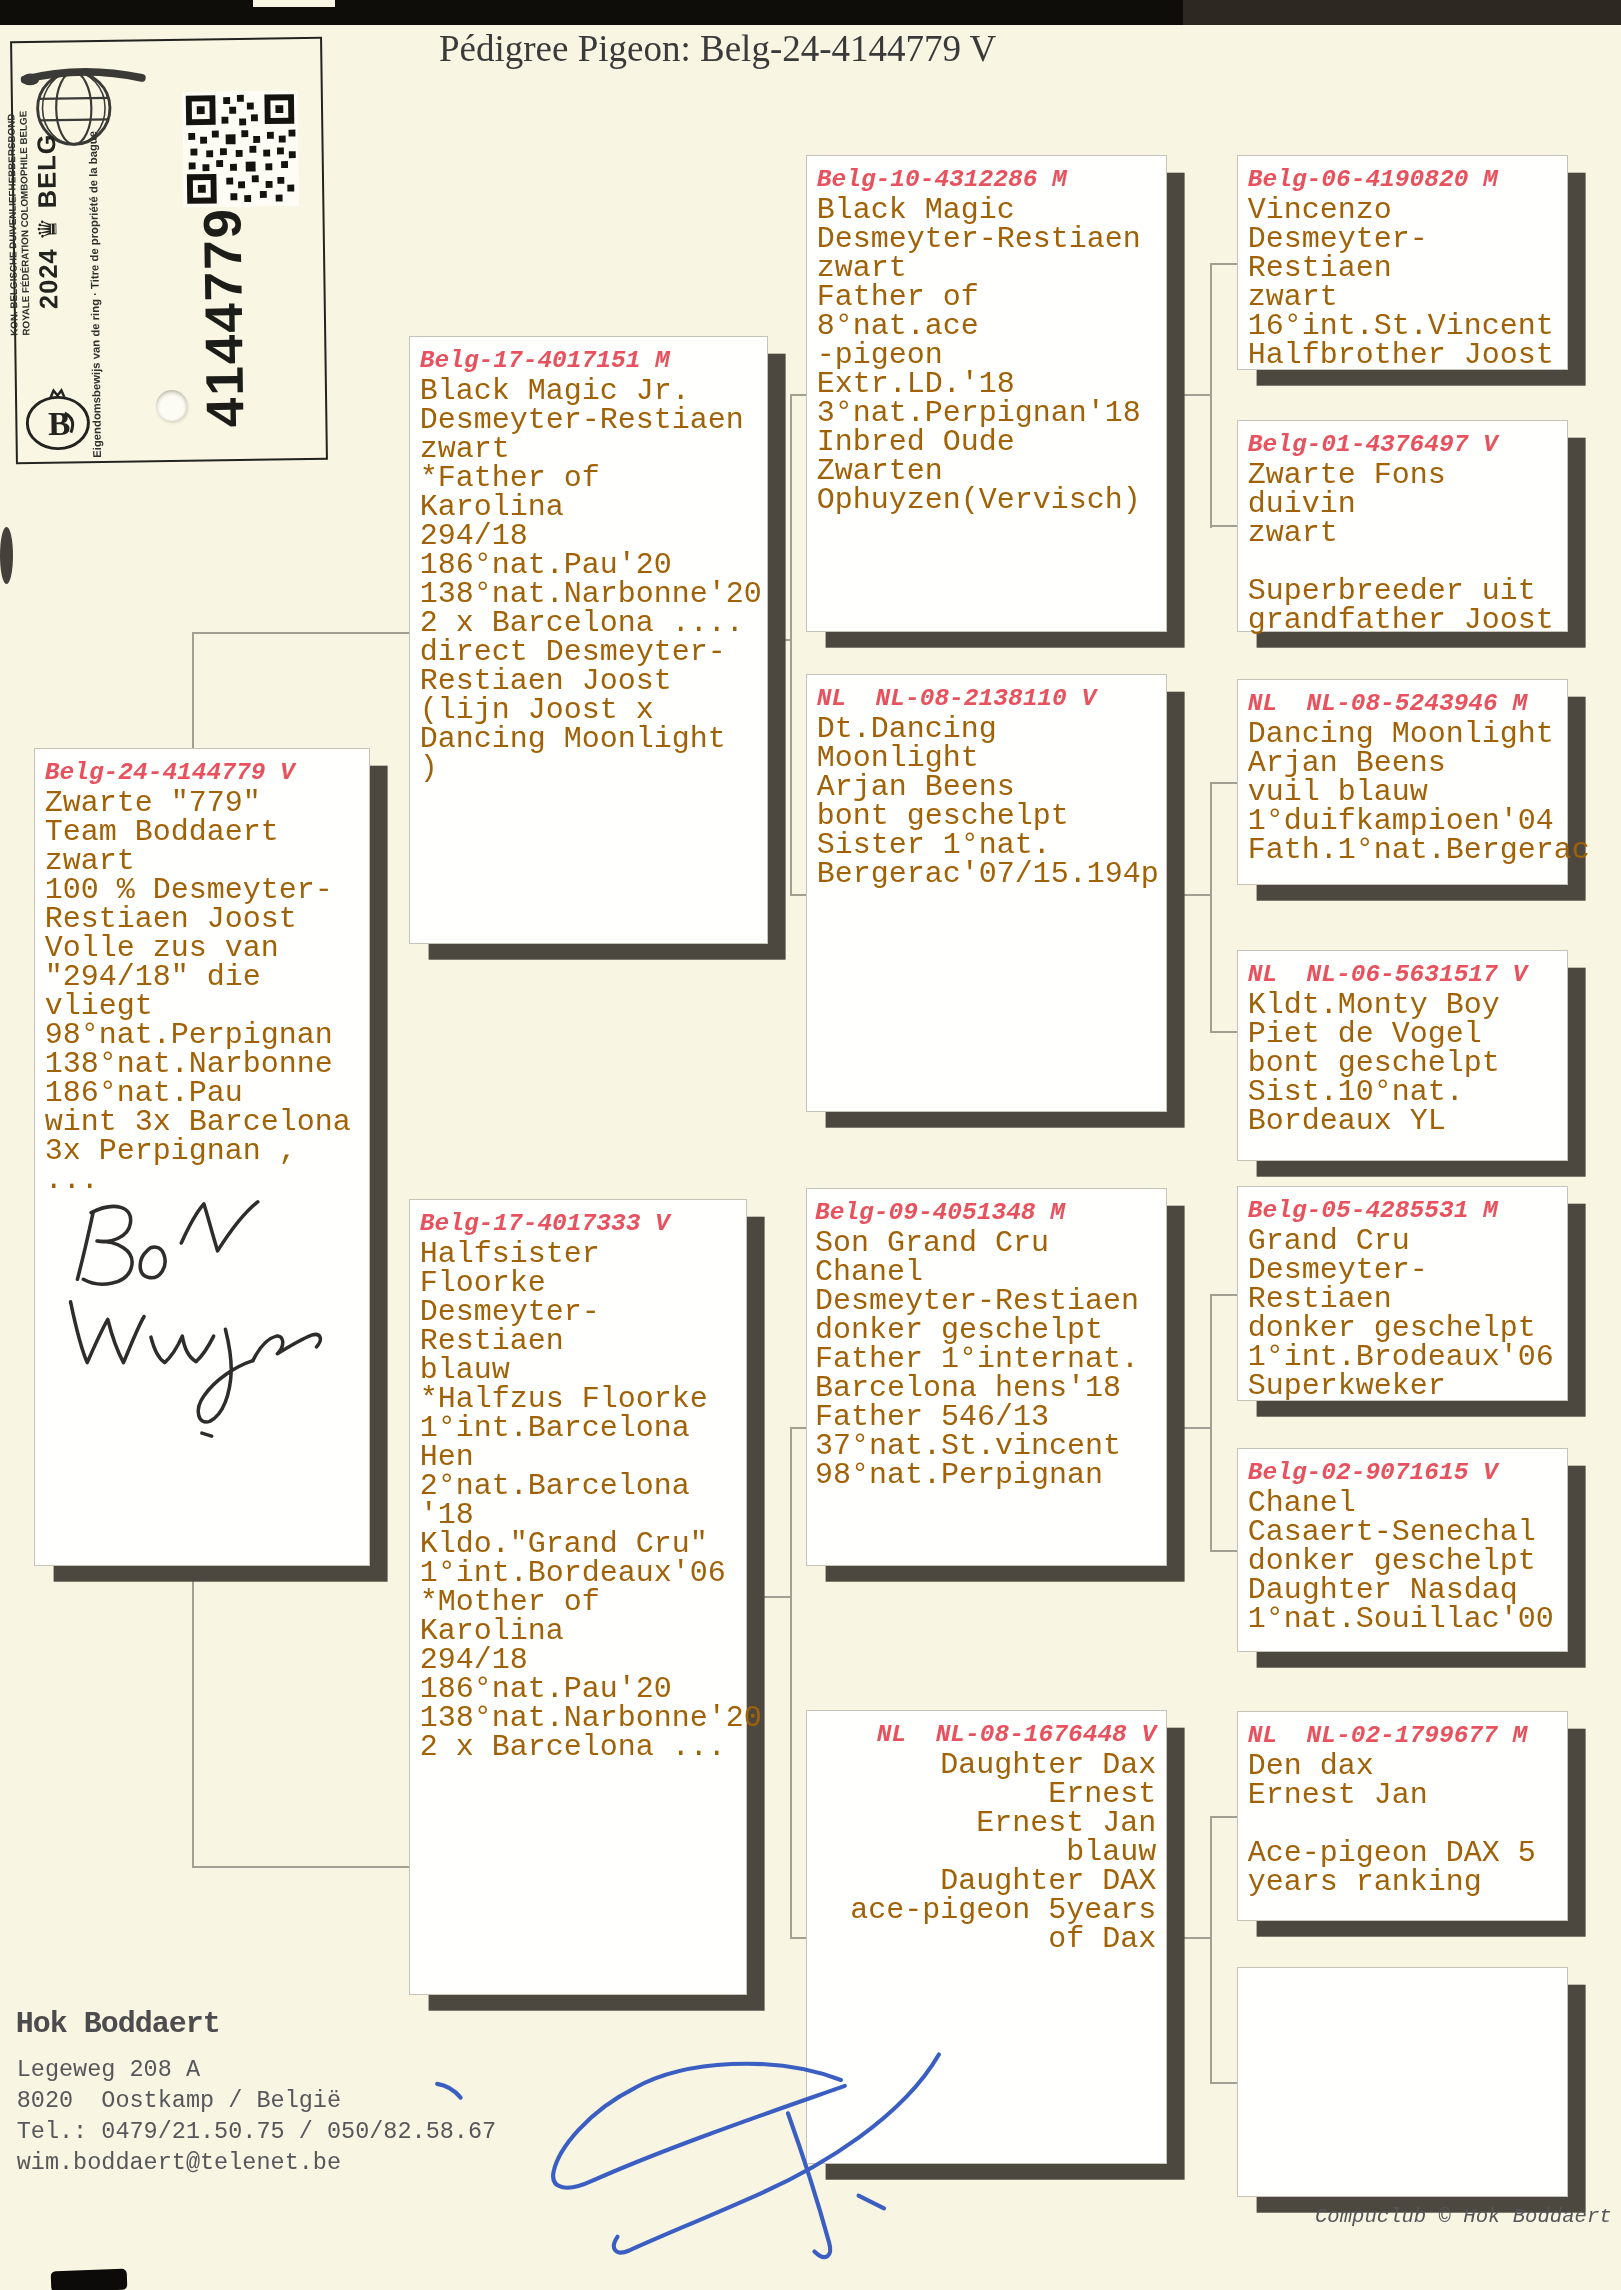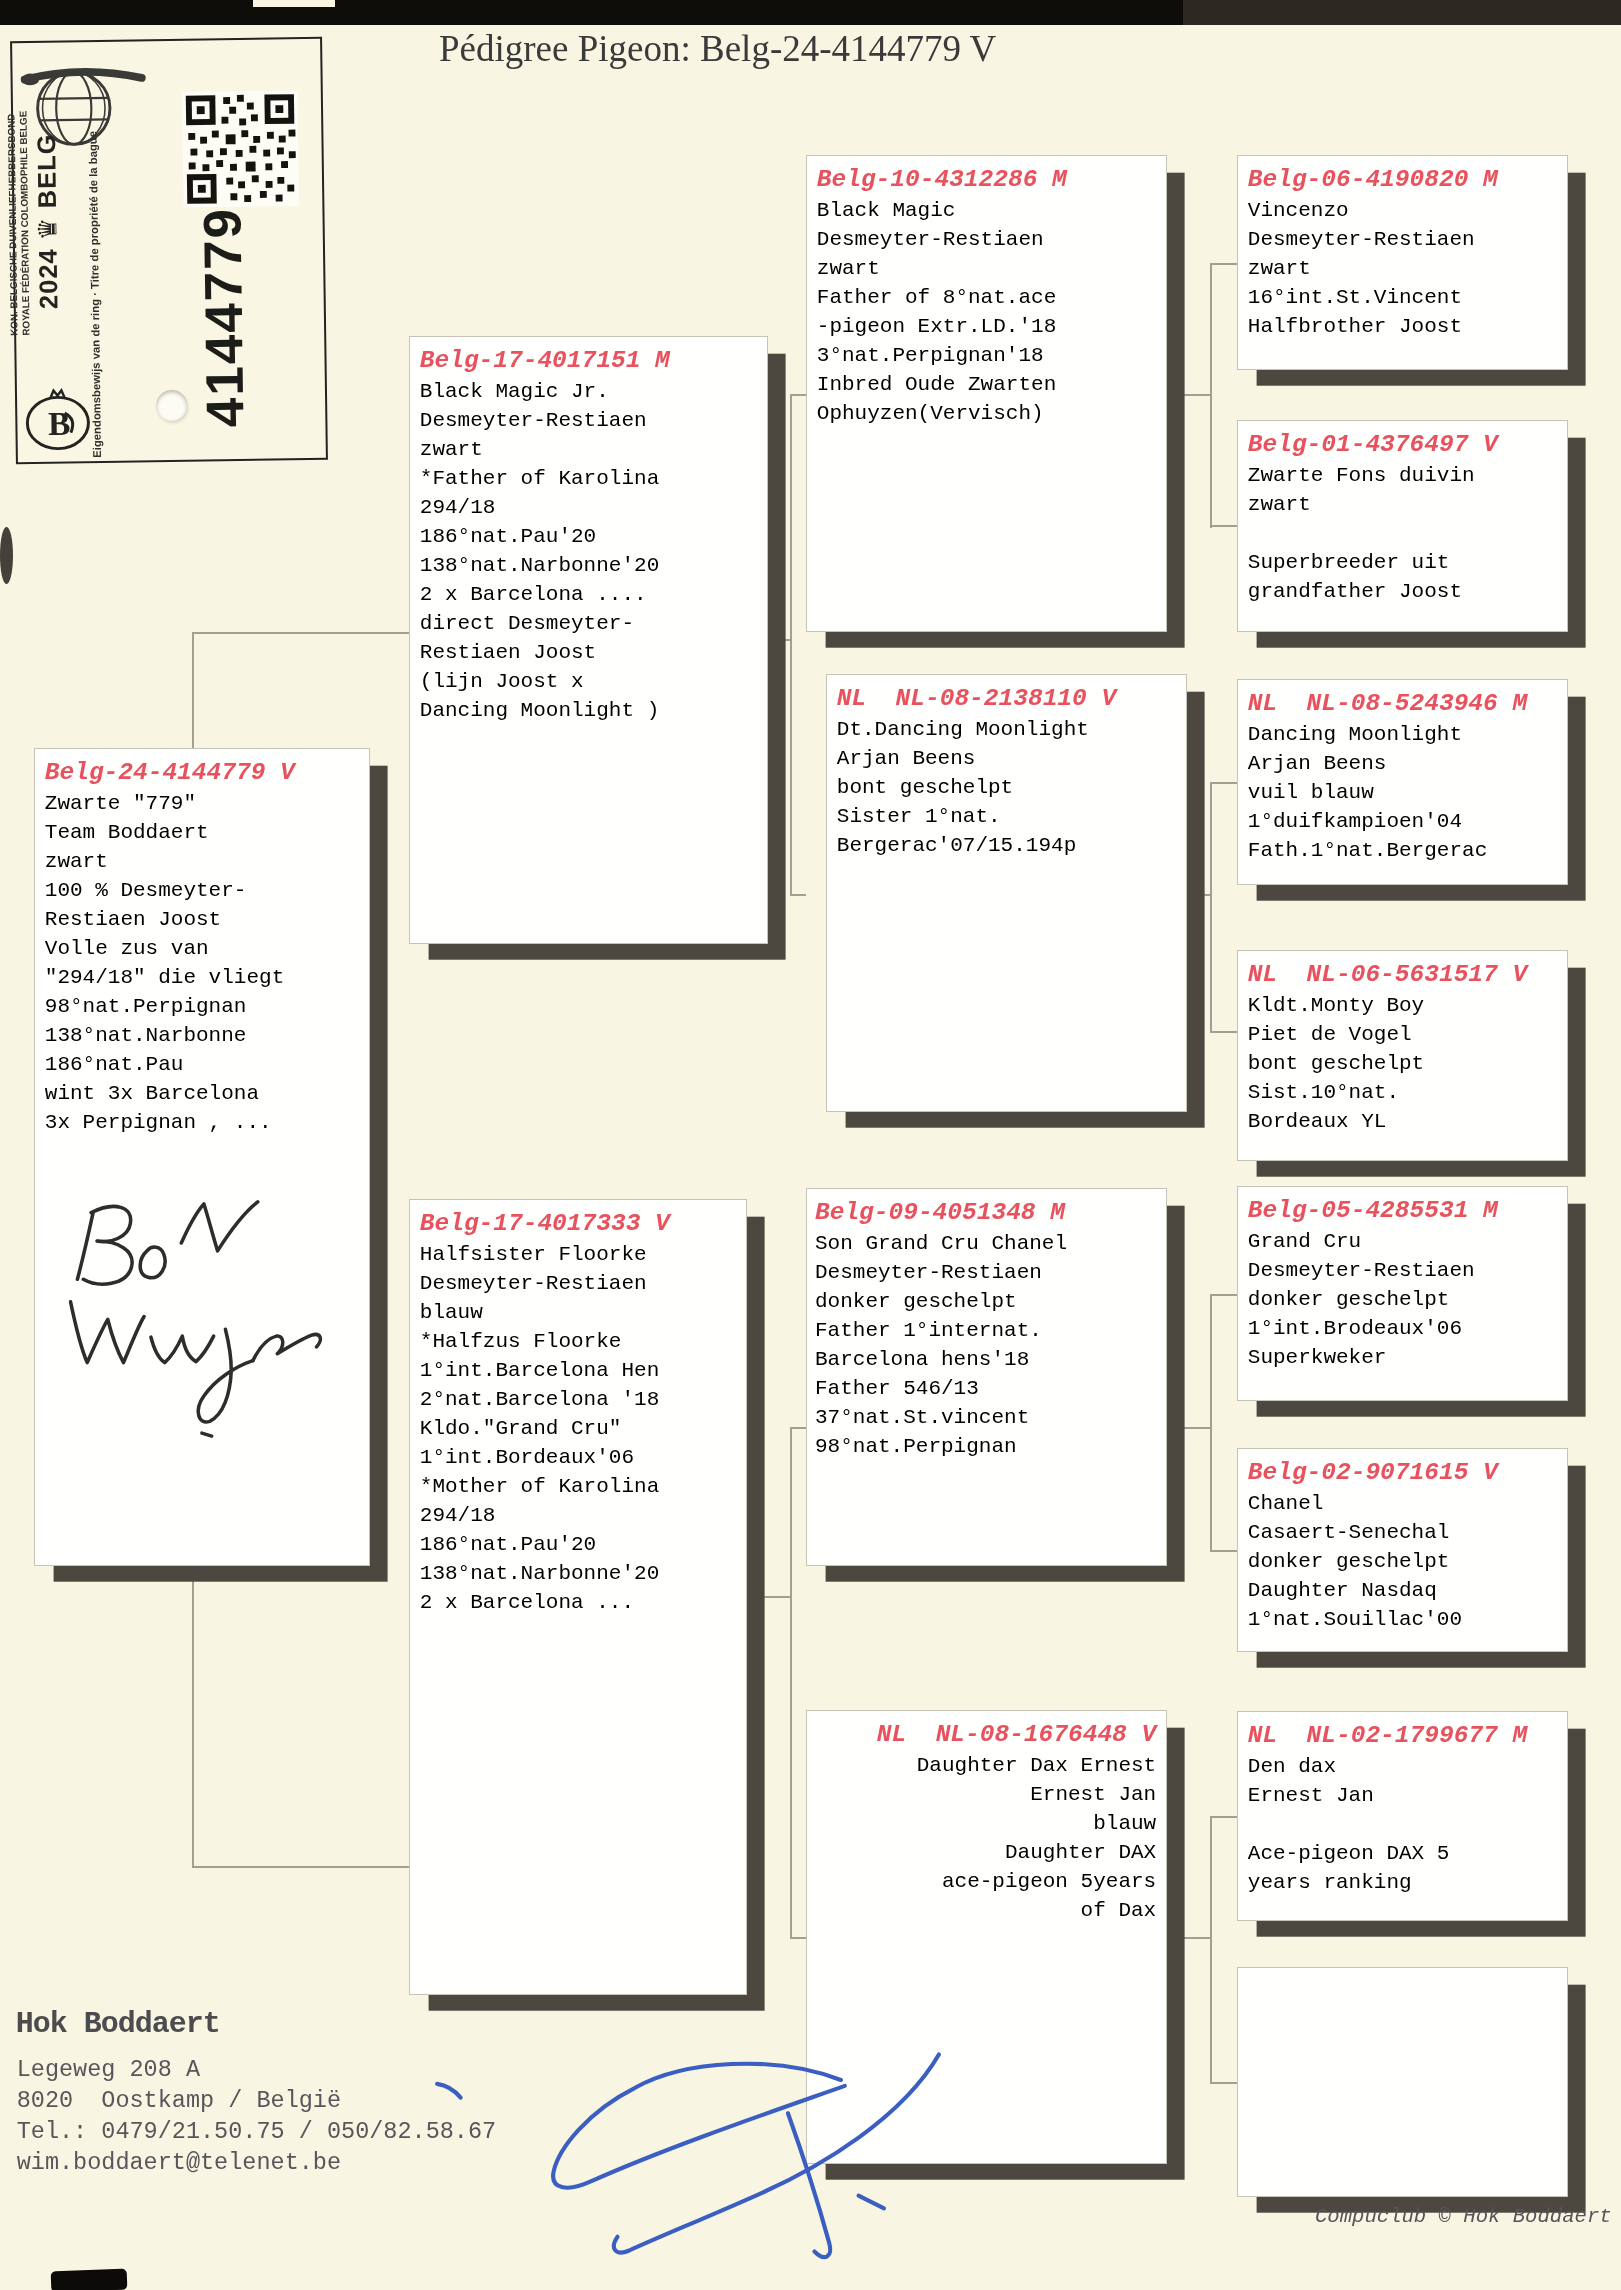--- a/index.html
+++ b/index.html
@@ -13,26 +13,26 @@
   .smudge{position:absolute;left:0;top:527px;width:12.7px;height:57px;background:#45413a;border-radius:50% 50% 50% 50%;}
   .arrow-artifact{position:absolute;left:294px;top:342px;width:0;height:0;opacity:.55;
        border-left:13.7px solid #8d8d86;border-top:7.8px solid transparent;border-bottom:7.8px solid transparent;transform:rotate(10deg);}
   
   .title{position:absolute;left:439px;top:27.4px;font-family:Liberation Serif, serif;
          font-size:37px;color:#3a3a3a;}
   
   .pbox{position:absolute;background:#fffffd;border:1px solid #c6c3b8;
         box-shadow:18.6px 16.7px 0 -1px #4c473f;padding:6.9px 9.8px;box-sizing:border-box;}
   .pbox .ring{font-style:italic;font-weight:bold;font-size:24.5px;line-height:33px;color:#e8525e;white-space:pre-wrap;}
-  .pbox .lines{font-size:21px;line-height:29px;color:#000000;white-space:pre-wrap;}
+  .pbox .lines{font-size:30px;line-height:29px;color:#a16207;white-space:pre-wrap;}
   .b-subject{left:34px;top:748px;width:336px;height:818px;}
   .b-father{left:409px;top:336px;width:359px;height:608px;}
   .b-mother{left:409px;top:1199px;width:338px;height:796px;}
   .b-ff{left:806px;top:155px;width:361px;height:477px;}
-  .b-fm{left:806px;top:674px;width:361px;height:438px;margin-left:20px;}
+  .b-fm{left:806px;top:674px;width:361px;height:438px;}
   .b-mf{left:806px;top:1188px;width:361px;height:378px;padding-left:8px;}
   .b-mm{left:806px;top:1710px;width:361px;height:454px;text-align:right;}
   .b-fff{left:1237px;top:155px;width:331px;height:215px;}
   .b-ffm{left:1237px;top:420px;width:331px;height:212px;}
   .b-fmf{left:1237px;top:679px;width:331px;height:206px;}
   .b-fmm{left:1237px;top:926px;width:331px;height:211px;margin-top:24px;}
   .b-mff{left:1237px;top:1186px;width:331px;height:215px;}
   .b-mfm{left:1237px;top:1448px;width:331px;height:204px;}
   .b-mmf{left:1237px;top:1711px;width:331px;height:210px;}
   .b-mmm{left:1237px;top:1967px;width:331px;height:230px;}

